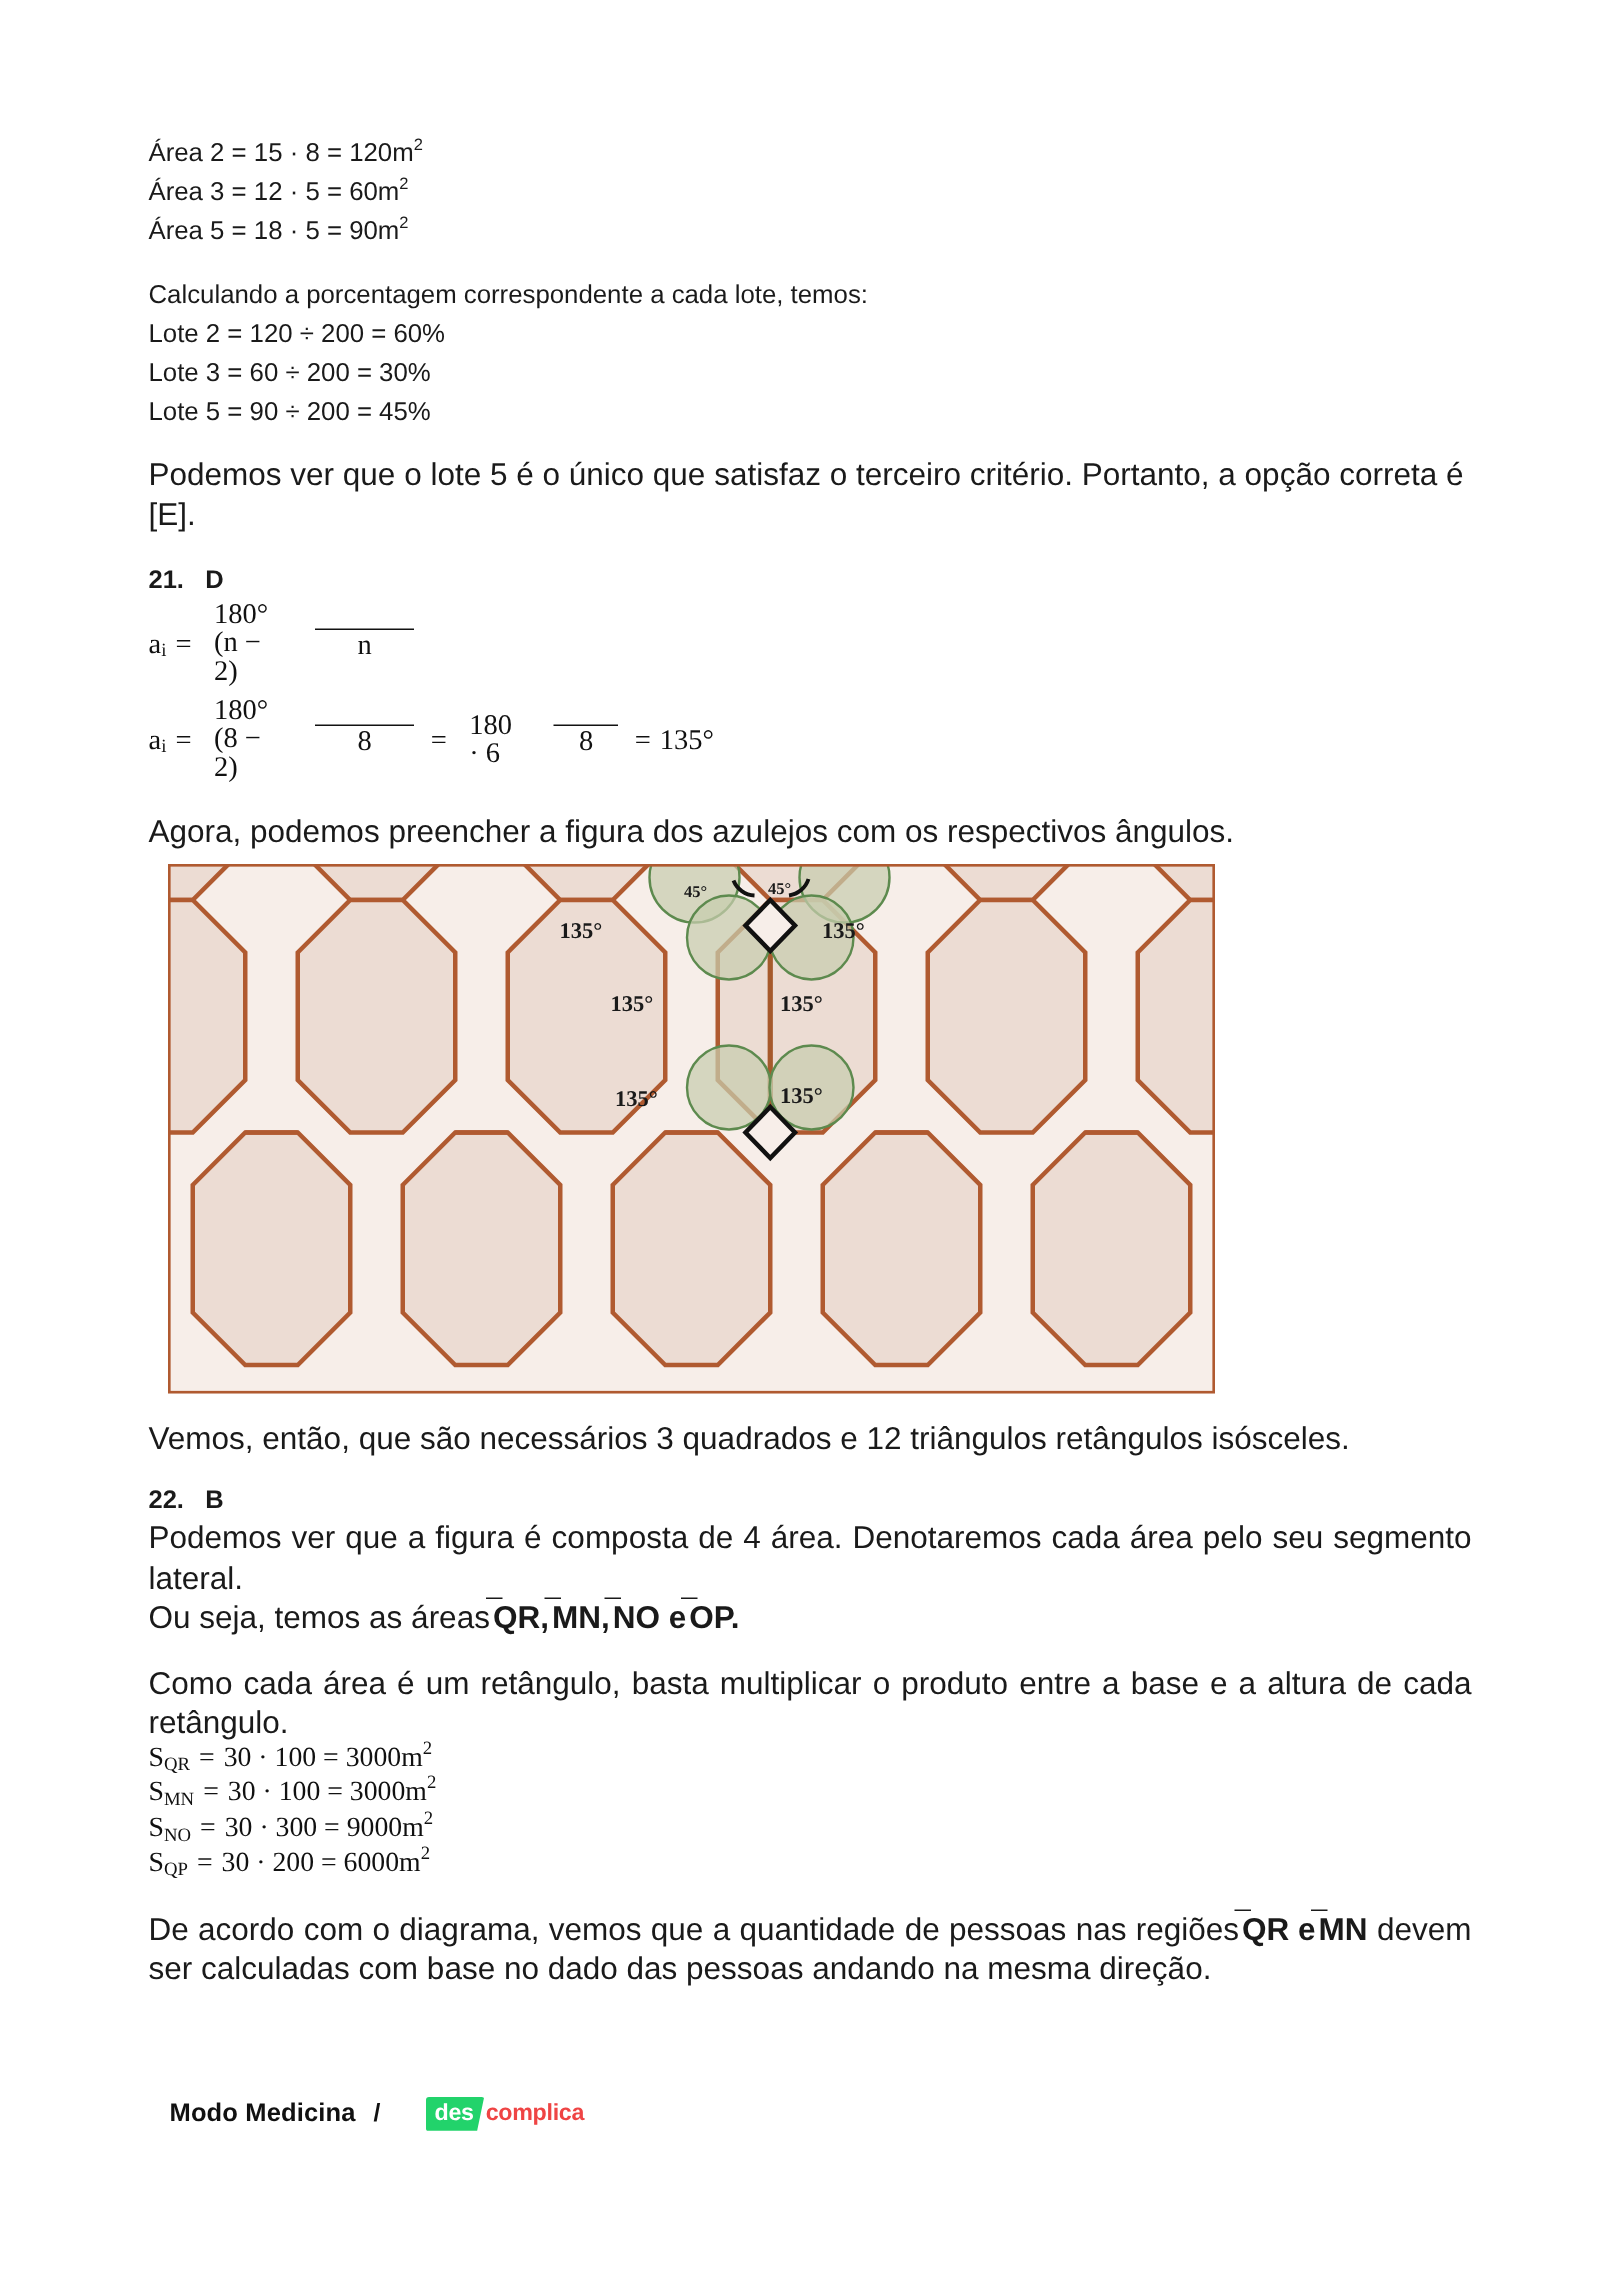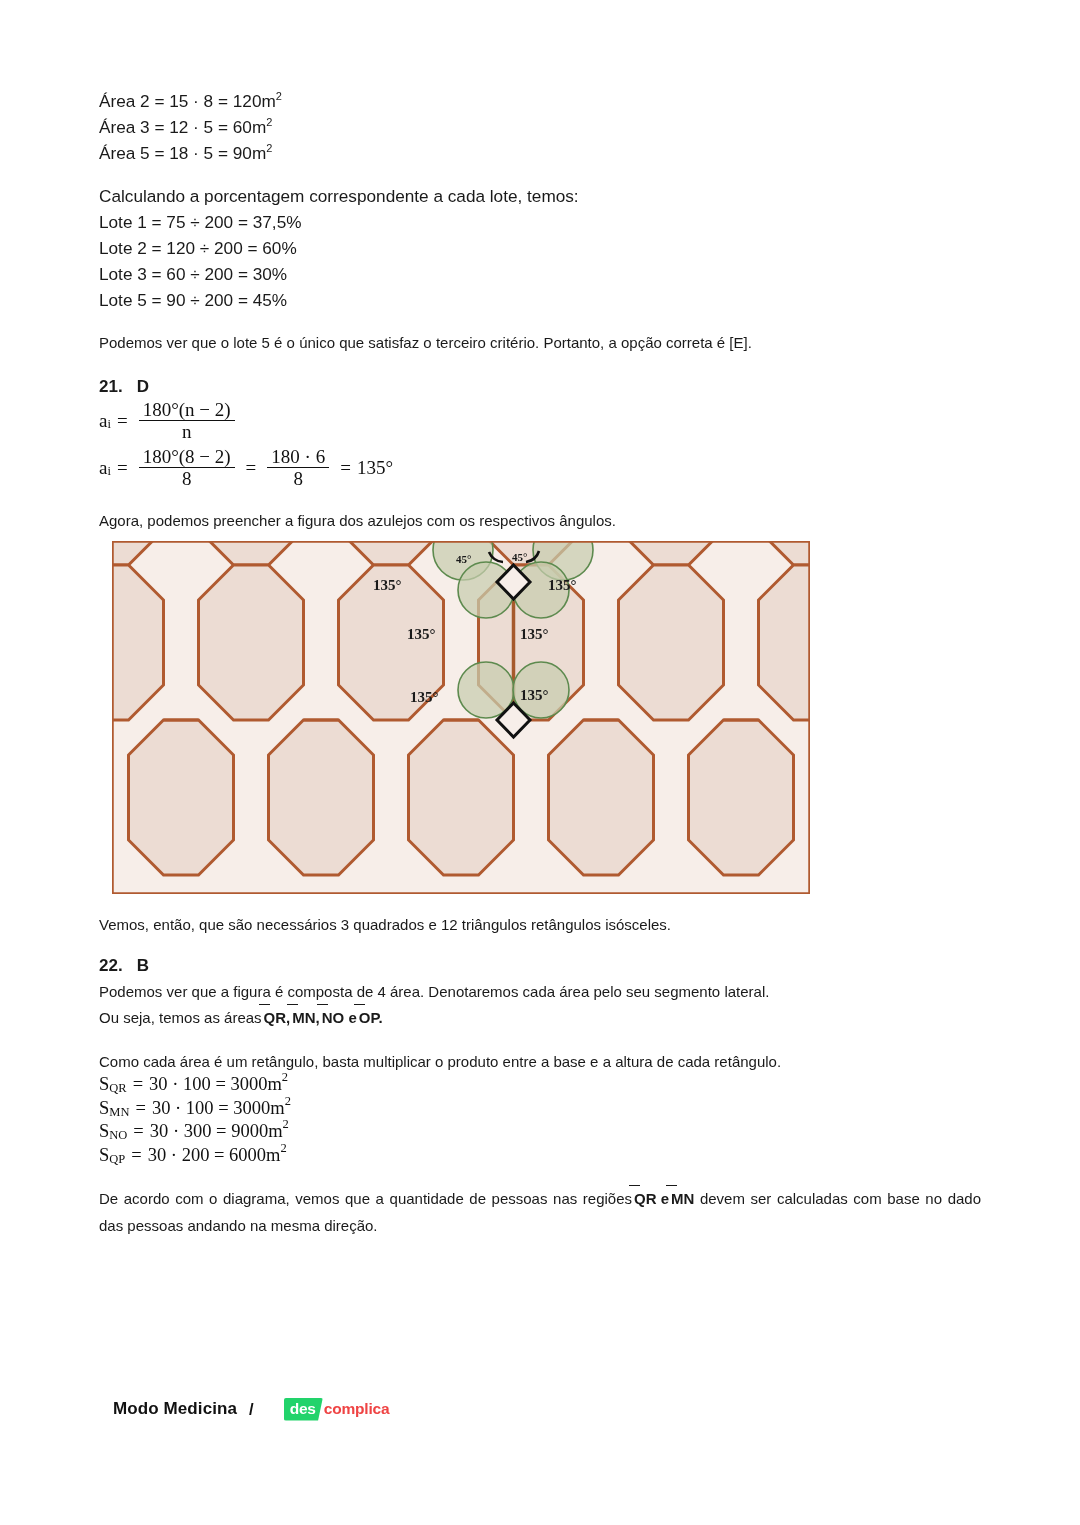--- a/index.html
+++ b/index.html
@@ -29,21 +29,21 @@
     width: 882px;
   }
 
   
   .line {
     font-size: 17.2px;
     line-height: 26px;
     white-space: pre;
   }
   .para {
-    font-size: 15px;
+    font-size: 21px;
     line-height: 26.5px;
     margin: 0;
   }
   .para.just {
     text-align: justify;
   }
   .gap-sm { height: 14px; }
   .gap-md { height: 17px; }
 
   sup.exp {
@@ -80,24 +80,25 @@
   }
   .msup {
     font-size: 12.5px;
     vertical-align: super;
     line-height: 0;
     position: relative;
     top: -7px;
   }
   .frac {
     display: inline-flex;
-    flex-direction: column;
+    flex-direction: row;
     align-items: center;
     vertical-align: middle;
     margin: 0 5px;
+    gap: 24px;
   }
   .frac .num {
     padding: 0 4px 1px 4px;
     font-size: 19px;
   }
   .frac .den {
     border-top: 1.2px solid #111;
     padding: 1px 4px 0 4px;
     font-size: 19px;
     width: 100%;
@@ -190,21 +191,20 @@
     <div>
       <div class="line"><span>Área 2 = 15 · 8 = 120m</span><sup class="exp">2</sup></div>
       <div class="line"><span>Área 3 = 12 · 5 = 60m</span><sup class="exp">2</sup></div>
       <div class="line"><span>Área 5 = 18 · 5 = 90m</span><sup class="exp">2</sup></div>
     </div>
 
     <div class="gap-md"></div>
 
     <div class="line">Calculando a porcentagem correspondente a cada lote, temos:</div>
     <div>
-      <div class="line">Lote 1 = 75 ÷ 200 = 37,5%</div>
       <div class="line">Lote 2 = 120 ÷ 200 = 60%</div>
       <div class="line">Lote 3 = 60 ÷ 200 = 30%</div>
       <div class="line">Lote 5 = 90 ÷ 200 = 45%</div>
     </div>
 
     <div class="gap-md"></div>
 
     <p class="para">Podemos ver que o lote 5 é o único que satisfaz o terceiro critério. Portanto, a opção correta é [E].</p>
 
     <div class="gap-md"></div>

